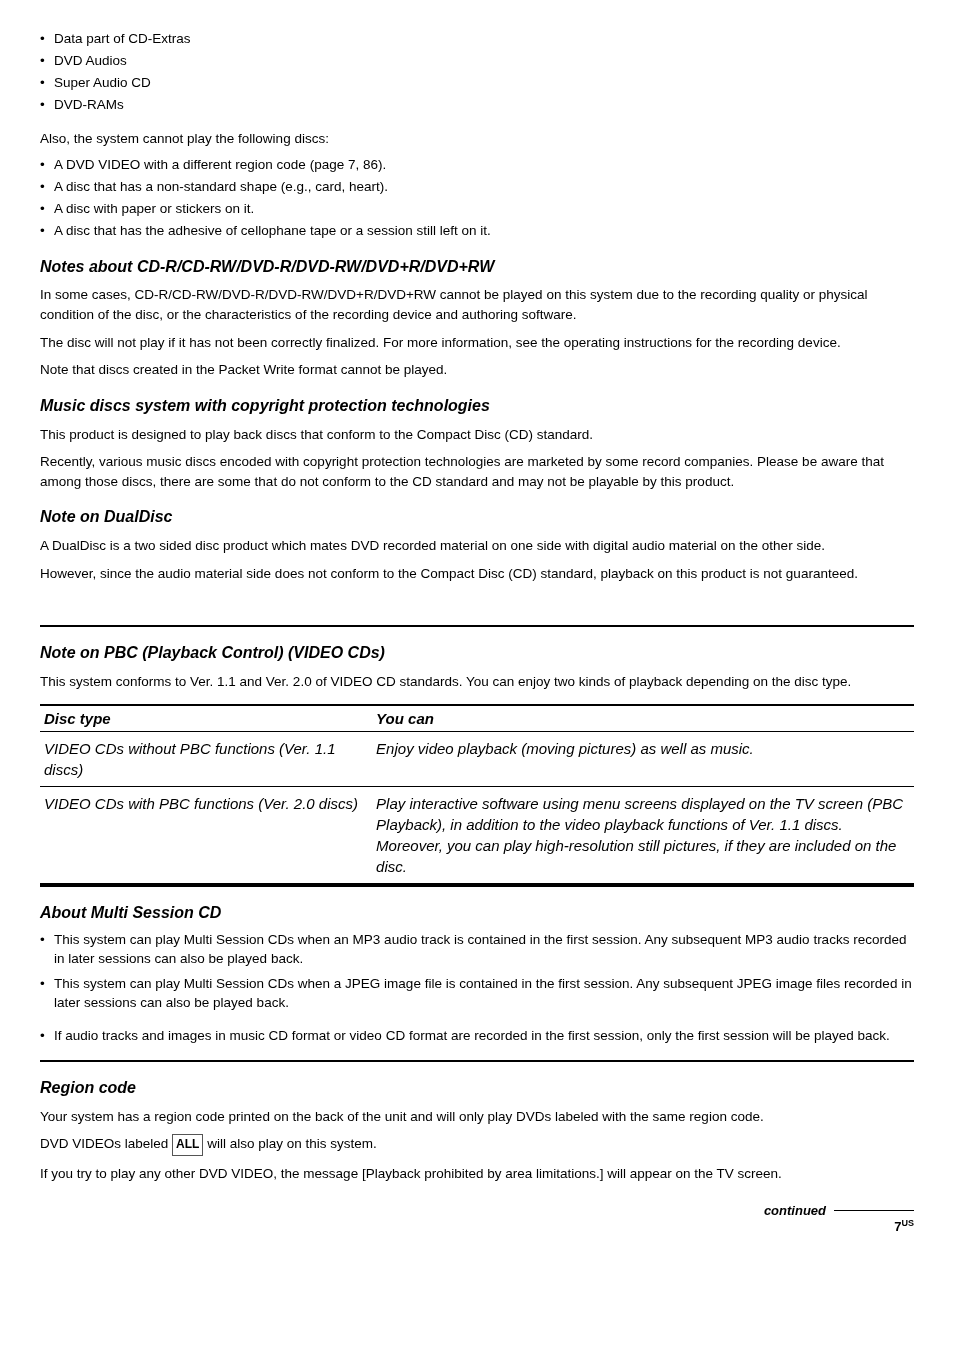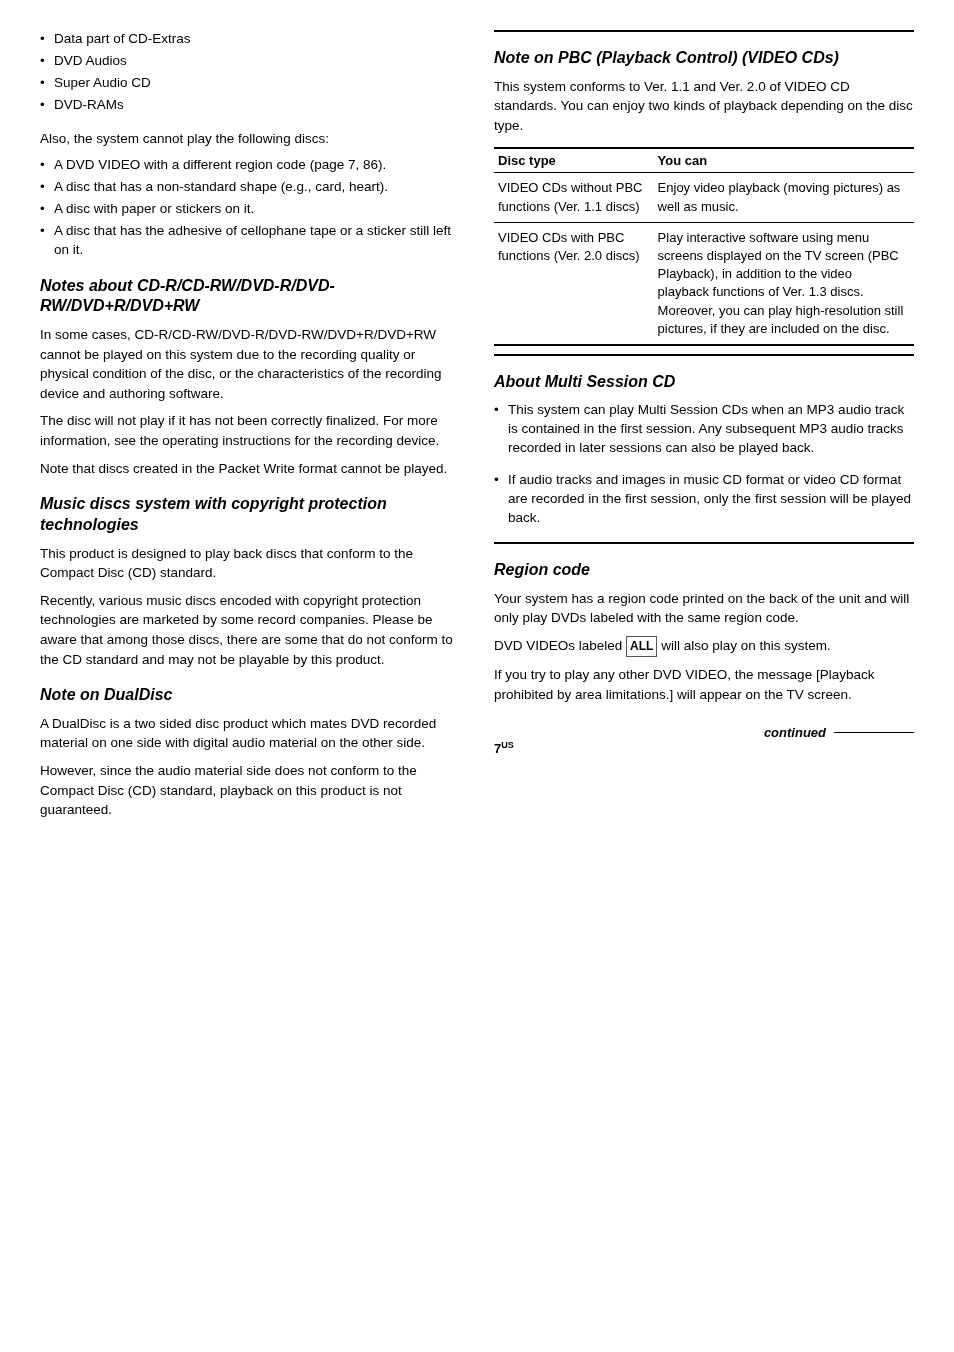--- a/index.html
+++ b/index.html
@@ -15,20 +15,21 @@
       background: #fff;
       width: 954px;
       min-height: 1352px;
       padding: 30px 40px;
     }
 
     .page-container {
       display: flex;
       gap: 34px;
       width: 100%;
+      flex-direction: column;
     }
 
     .left-column {
       flex: 1;
       min-width: 0;
     }
 
     .right-column {
       flex: 1;
       min-width: 0;
@@ -74,22 +75,22 @@
     hr.section-divider {
       border: none;
       border-top: 2px solid #000;
       margin-bottom: 10px;
     }
 
     .pbc-table {
       width: 100%;
       border-collapse: collapse;
       margin-top: 12px;
-      margin-bottom: 8px;
-      font-size: 13px;
+      font-size: 15px;
+      font-style: italic;
     }
 
     .pbc-table th {
       font-weight: bold;
       text-align: left;
       border-top: 2px solid #000;
       border-bottom: 1px solid #000;
       padding: 4px 8px 4px 4px;
     }
 
@@ -128,20 +129,21 @@
     }
 
     .continued-rule {
       flex: 0 0 80px;
       border-top: 1px solid #000;
     }
 
     .page-number {
       font-size: 13px;
       font-weight: bold;
+      text-align: right;
     }
 
     .page-number-sup {
       font-size: 9px;
     }
 
     .region-icon {
       display: inline-block;
       border: 1px solid #555;
       font-size: 12px;
@@ -168,21 +170,21 @@
         <li>Super Audio CD</li>
         <li>DVD-RAMs</li>
       </ul>
 
       <p>Also, the system cannot play the following discs:</p>
 
       <ul class="bullet-list">
         <li>A DVD VIDEO with a different region code (page 7, 86).</li>
         <li>A disc that has a non-standard shape (e.g., card, heart).</li>
         <li>A disc with paper or stickers on it.</li>
-        <li>A disc that has the adhesive of cellophane tape or a sticker still left on it.</li>
+        <li>A disc that has the adhesive of cellophane tape or a session still left on it.</li>
       </ul>
     </div>
 
     <div class="section-heading bold-italic">Notes about CD-R/CD-RW/DVD-R/DVD-RW/DVD+R/DVD+RW</div>
     <p>In some cases, CD-R/CD-RW/DVD-R/DVD-RW/DVD+R/DVD+RW cannot be played on this system due to the recording quality or physical condition of the disc, or the characteristics of the recording device and authoring software.</p>
     <p>The disc will not play if it has not been correctly finalized. For more information, see the operating instructions for the recording device.</p>
     <p>Note that discs created in the Packet Write format cannot be played.</p>
 
     <div class="section-heading bold-italic">Music discs system with copyright protection technologies</div>
     <p>This product is designed to play back discs that conform to the Compact Disc (CD) standard.</p>
@@ -207,29 +209,30 @@
           <th class="you-can-col">You can</th>
         </tr>
       </thead>
       <tbody>
         <tr>
           <td class="disc-type-col">VIDEO CDs without PBC functions (Ver. 1.1 discs)</td>
           <td class="you-can-col">Enjoy video playback (moving pictures) as well as music.</td>
         </tr>
         <tr>
           <td class="disc-type-col">VIDEO CDs with PBC functions (Ver. 2.0 discs)</td>
-          <td class="you-can-col">Play interactive software using menu screens displayed on the TV screen (PBC Playback), in addition to the video playback functions of Ver. 1.3 discs. Moreover, you can play high-resolution still pictures, if they are included on the disc.</td>
+          <td class="you-can-col">Play interactive software using menu screens displayed on the TV screen (PBC Playback), in addition to the video playback functions of Ver. 1.1 discs. Moreover, you can play high-resolution still pictures, if they are included on the disc.</td>
         </tr>
       </tbody>
     </table>
 
     <hr class="section-divider">
     <div class="section-heading bold-italic">About Multi Session CD</div>
     <ul class="bullet-list">
       <li>This system can play Multi Session CDs when an MP3 audio track is contained in the first session. Any subsequent MP3 audio tracks recorded in later sessions can also be played back.</li>
+      <li style="margin-top:6px;">This system can play Multi Session CDs when a JPEG image file is contained in the first session. Any subsequent JPEG image files recorded in later sessions can also be played back.</li>
       <li style="margin-top:14px;">If audio tracks and images in music CD format or video CD format are recorded in the first session, only the first session will be played back.</li>
     </ul>
 
     <hr class="section-divider" style="margin-top:14px;">
     <div class="section-heading bold-italic">Region code</div>
     <p>Your system has a region code printed on the back of the unit and will only play DVDs labeled with the same region code.</p>
     <p>
       <span>DVD VIDEOs labeled </span><span class="region-icon">ALL</span><span> will also play on this system.</span>
     </p>
     <p>If you try to play any other DVD VIDEO, the message [Playback prohibited by area limitations.] will appear on the TV screen.</p>

